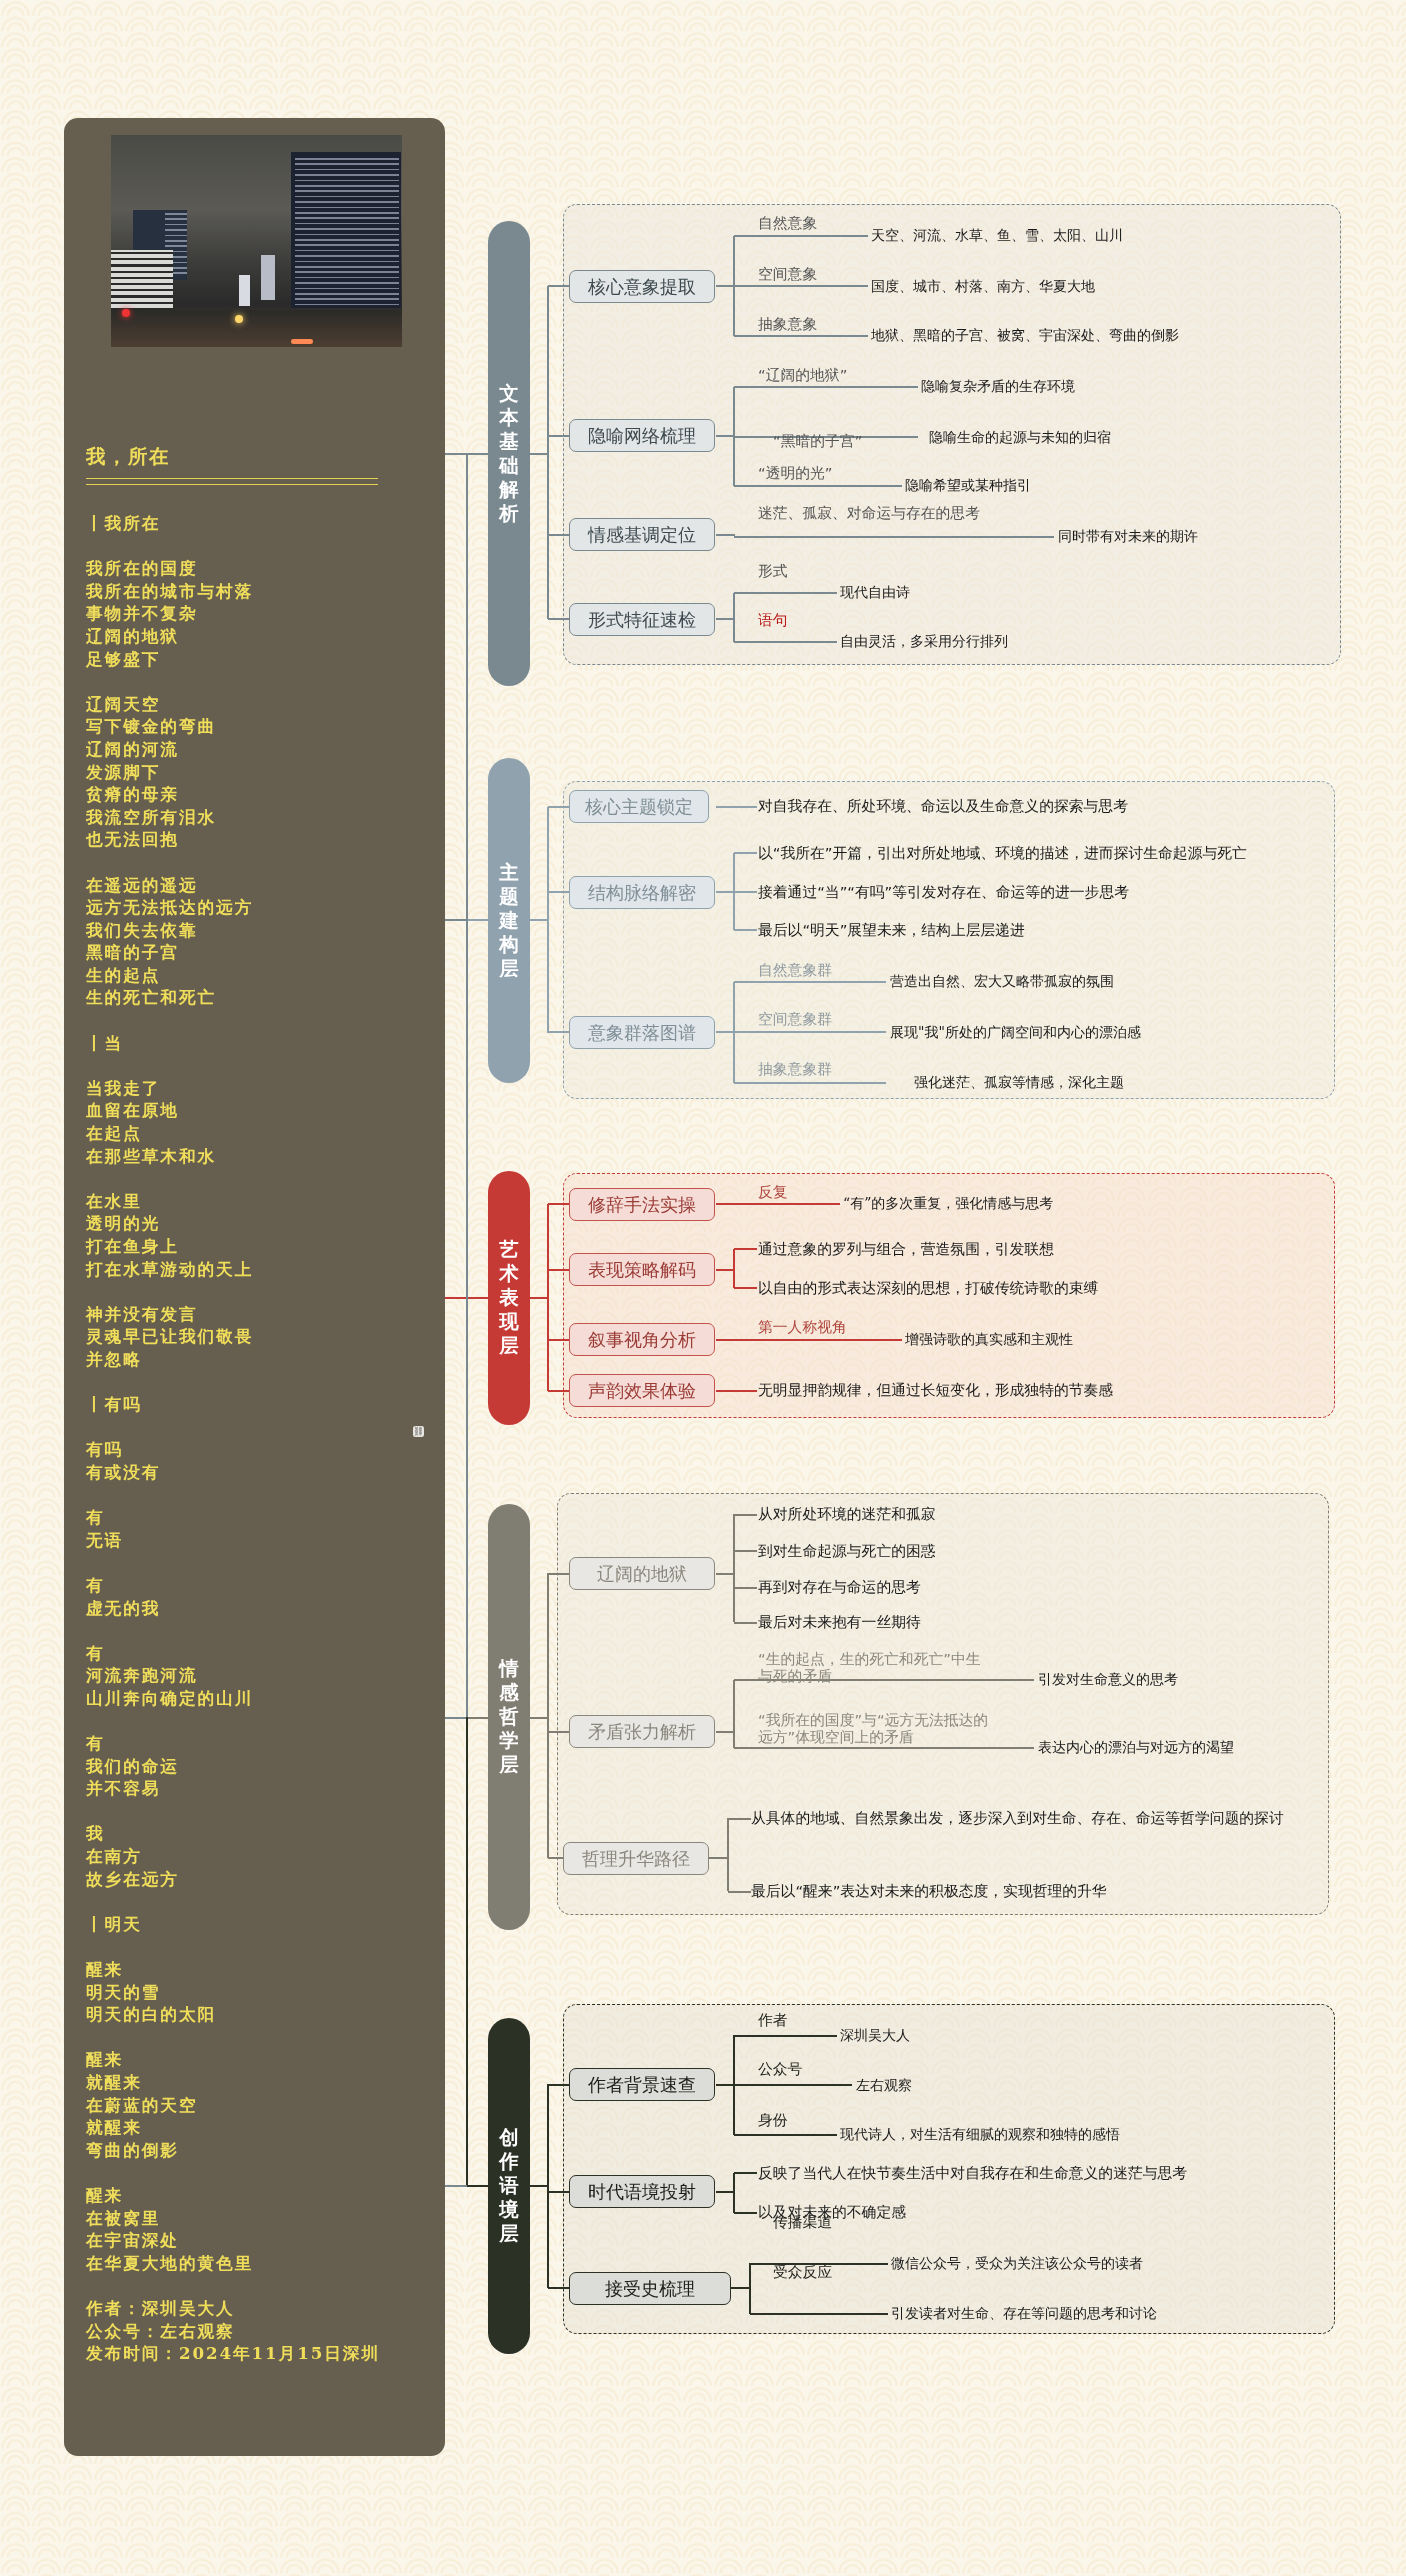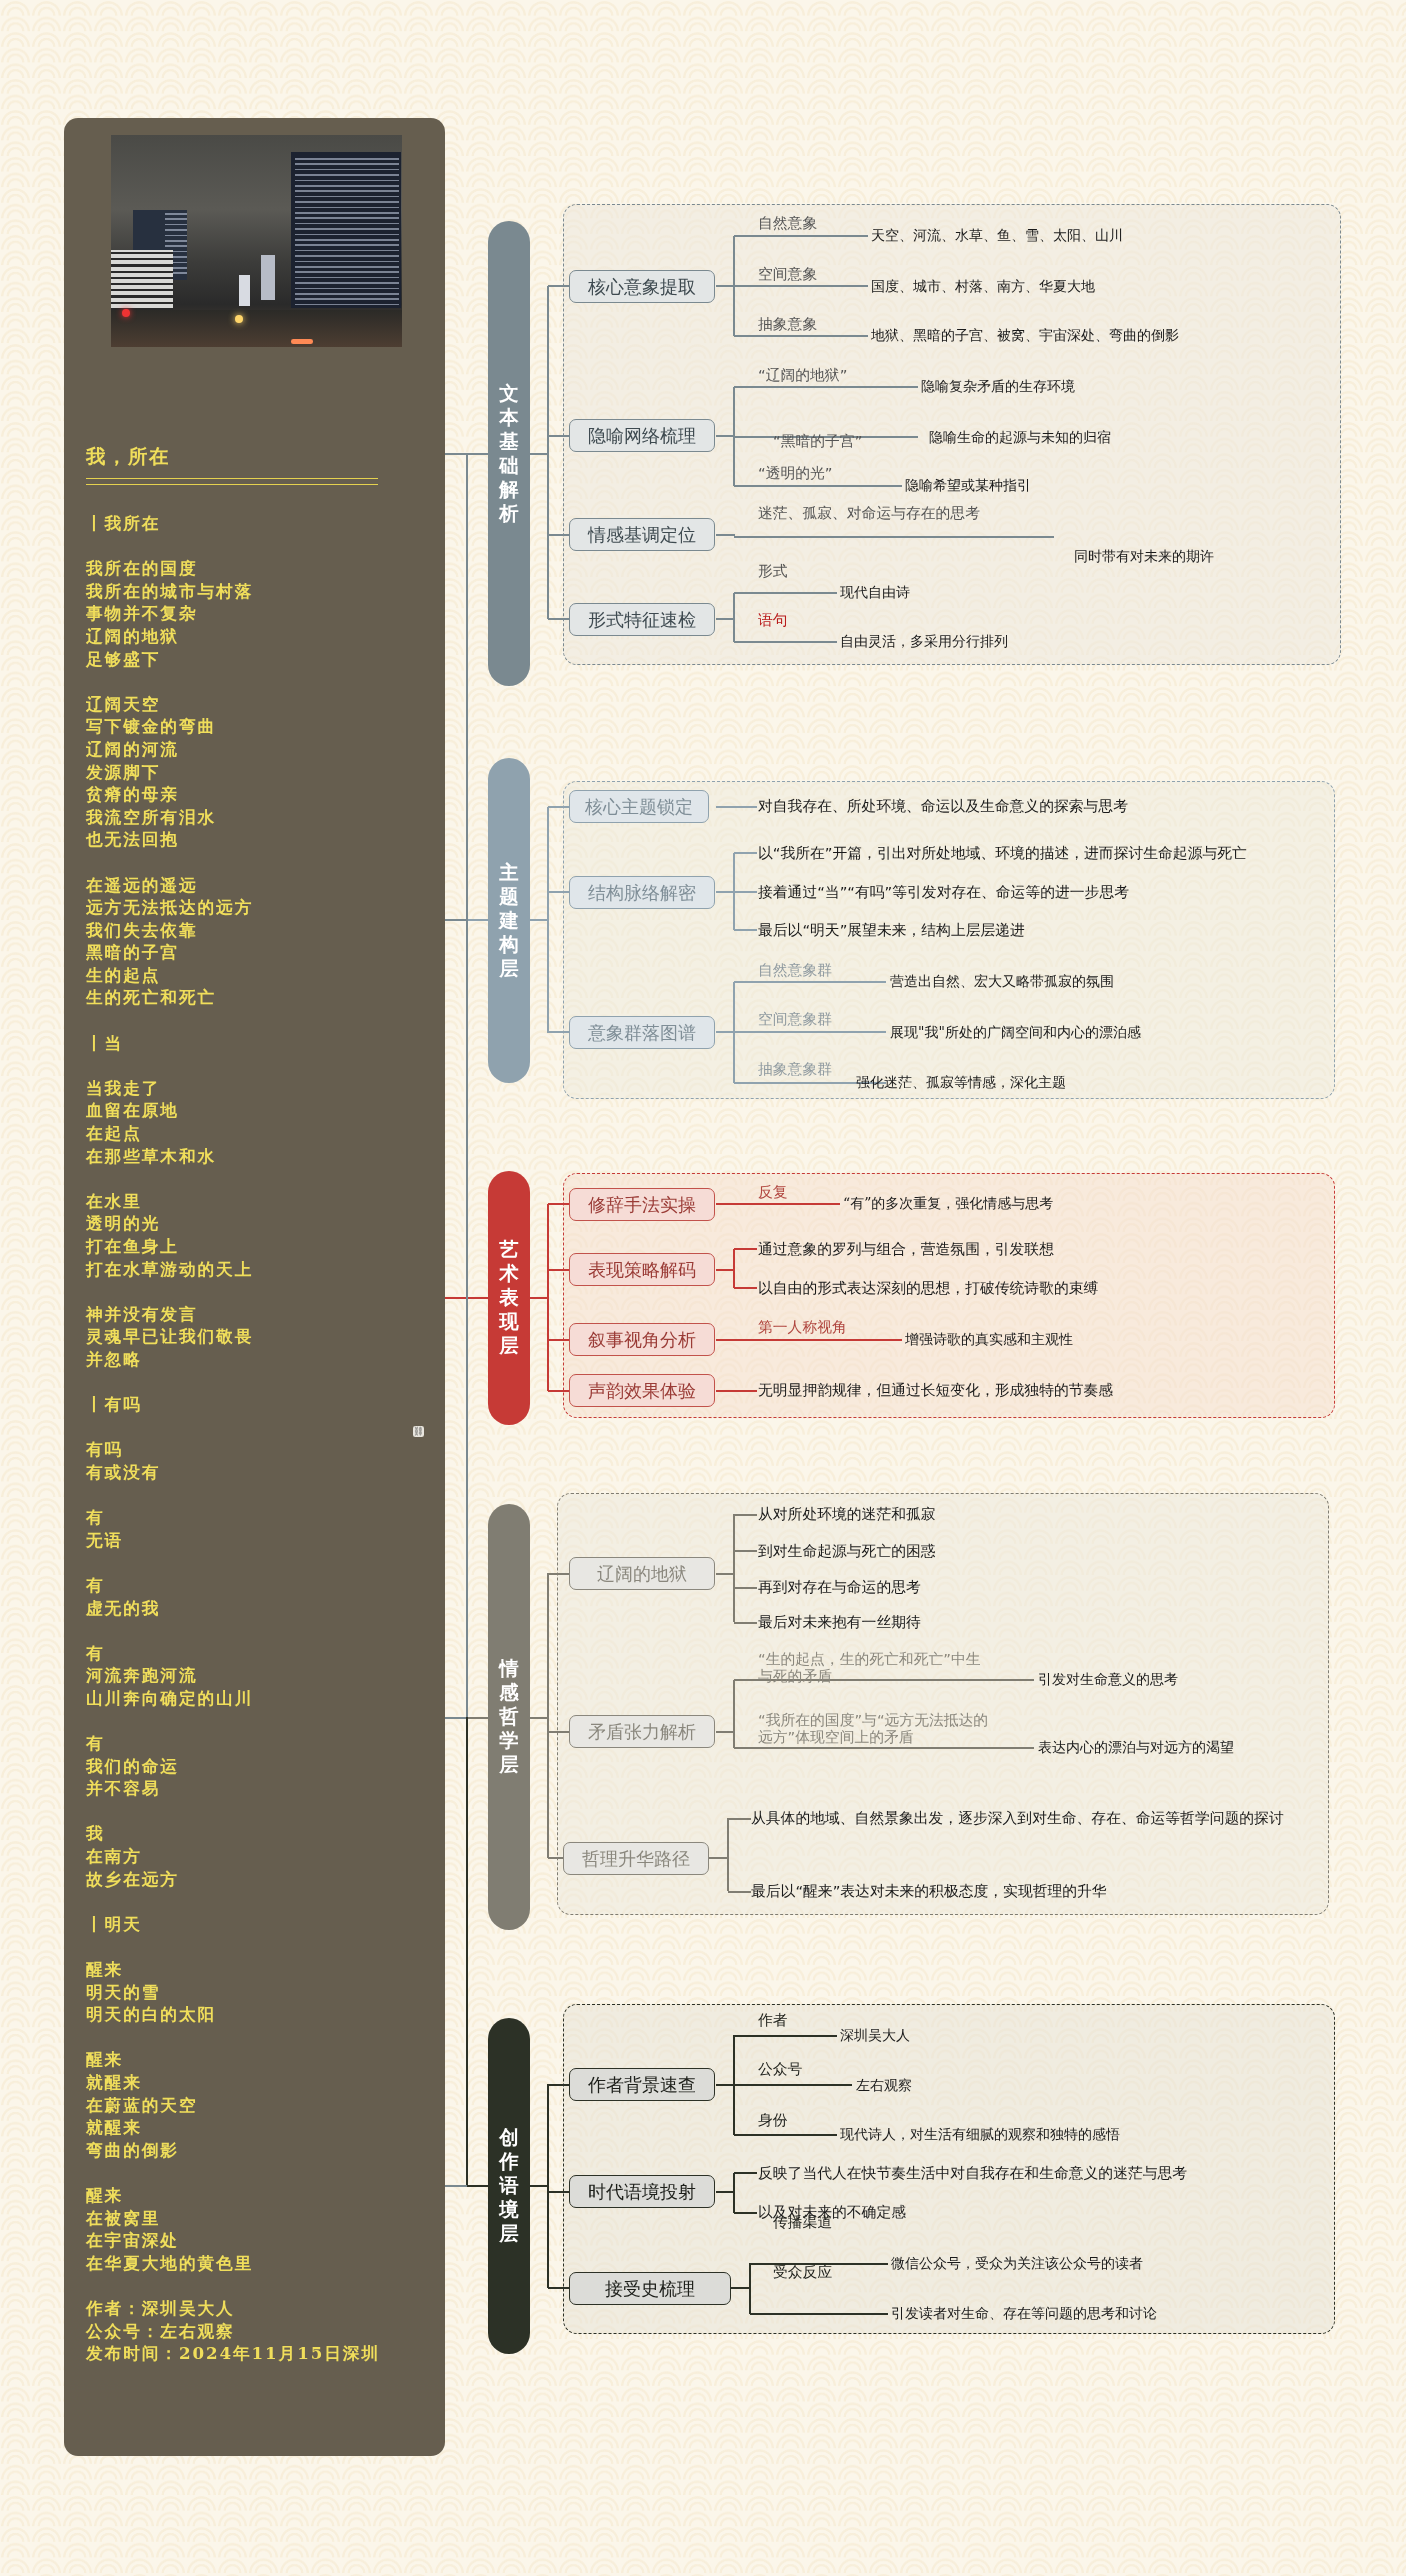--- a/index.html
+++ b/index.html
@@ -216,21 +216,21 @@
     <div class="txt" style="left: 929px; top: 429px;">隐喻生命的起源与未知的归宿</div>
     <div class="hline" style="left: 734px; top: 485px; width: 168px; background: rgb(122, 137, 144);"></div>
     <div class="lbl" style="left: 758px; top: 464px; color: rgb(85, 85, 85);">“透明的光”</div>
     <div class="txt" style="left: 905px; top: 477px;">隐喻希望或某种指引</div>
     <div class="hline" style="left: 548px; top: 534px; width: 22px; background: rgb(122, 137, 144);"></div>
     <div class="node" style="left: 569px; top: 518px; width: 146px; background: rgb(227, 230, 230); border-color: rgb(122, 137, 144); color: rgb(62, 74, 80);">情感基调定位</div>
     <div class="hline" style="left: 716px; top: 534px; width: 18.7px; background: rgb(122, 137, 144);"></div>
     <div class="vline" style="left: 733px; top: 534px; height: 2.3px; background: rgb(122, 137, 144);"></div>
     <div class="hline" style="left: 734px; top: 536px; width: 320px; background: rgb(122, 137, 144);"></div>
     <div class="lbl" style="left: 758px; top: 504px; color: rgb(85, 85, 85);">迷茫、孤寂、对命运与存在的思考</div>
-    <div class="txt" style="left: 1058px; top: 548px; margin-left: 16px;">同时带有对未来的期许</div>
+    <div class="txt" style="left: 1058px; top: 528px;">同时带有对未来的期许</div>
     <div class="hline" style="left: 548px; top: 618px; width: 22px; background: rgb(122, 137, 144);"></div>
     <div class="node" style="left: 569px; top: 603px; width: 146px; background: rgb(227, 230, 230); border-color: rgb(122, 137, 144); color: rgb(62, 74, 80);">形式特征速检</div>
     <div class="hline" style="left: 716px; top: 618px; width: 18.7px; background: rgb(122, 137, 144);"></div>
     <div class="vline" style="left: 733px; top: 593px; height: 49px; background: rgb(122, 137, 144);"></div>
     <div class="hline" style="left: 734px; top: 592px; width: 103px; background: rgb(122, 137, 144);"></div>
     <div class="lbl" style="left: 758px; top: 562px; color: rgb(85, 85, 85);">形式</div>
     <div class="txt" style="left: 840px; top: 584px;">现代自由诗</div>
     <div class="hline" style="left: 734px; top: 641px; width: 103px; background: rgb(122, 137, 144);"></div>
     <div class="lbl" style="left: 758px; top: 611px; color: #b91c1c;">语句</div>
     <div class="txt" style="left: 840px; top: 633px;">自由灵活，多采用分行排列</div>
@@ -260,21 +260,21 @@
     <div class="hline" style="left: 716px; top: 1031px; width: 18.7px; background: rgb(143, 162, 174);"></div>
     <div class="vline" style="left: 733px; top: 982px; height: 101px; background: rgb(143, 162, 174);"></div>
     <div class="hline" style="left: 734px; top: 981px; width: 152px; background: rgb(143, 162, 174);"></div>
     <div class="lbl" style="left: 758px; top: 961px; color: rgb(143, 154, 160);">自然意象群</div>
     <div class="txt" style="left: 890px; top: 973px;">营造出自然、宏大又略带孤寂的氛围</div>
     <div class="hline" style="left: 734px; top: 1031px; width: 152px; background: rgb(143, 162, 174);"></div>
     <div class="lbl" style="left: 758px; top: 1010px; color: rgb(143, 154, 160);">空间意象群</div>
     <div class="txt" style="left: 890px; top: 1024px;">展现"我"所处的广阔空间和内心的漂泊感</div>
     <div class="hline" style="left: 734px; top: 1082px; width: 152px; background: rgb(143, 162, 174);"></div>
     <div class="lbl" style="left: 758px; top: 1060px; color: rgb(143, 154, 160);">抽象意象群</div>
-    <div class="txt" style="left: 856px; top: 1074px;">强化迷茫、孤寂等情感，深化主题</div>
+    <div class="txt" style="left: 914px; top: 1074px;">强化迷茫、孤寂等情感，深化主题</div>
     <div class="group" style="left: 563px; top: 1173px; width: 770px; height: 243px; border-color: rgb(198, 58, 54); background: rgba(245, 220, 205, 0.45);"></div>
     <div class="pill" style="left: 488px; top: 1171px; height: 254px; background: rgb(198, 58, 54);">
       <span>艺术表现层</span>
     </div>
     <div class="hline" style="left: 530px; top: 1297px; width: 18px; background: rgb(198, 58, 54);"></div>
     <div class="vline" style="left: 547px; top: 1204px; height: 187px; background: rgb(198, 58, 54);"></div>
     <div class="hline" style="left: 548px; top: 1203px; width: 22px; background: rgb(198, 58, 54);"></div>
     <div class="node" style="left: 569px; top: 1188px; width: 146px; background: rgb(246, 220, 214); border-color: rgb(194, 82, 75); color: rgb(154, 59, 54);">修辞手法实操</div>
     <div class="hline" style="left: 716px; top: 1203px; width: 18.7px; background: rgb(198, 58, 54);"></div>
     <div class="hline" style="left: 734px; top: 1203px; width: 106px; background: rgb(198, 58, 54);"></div>

